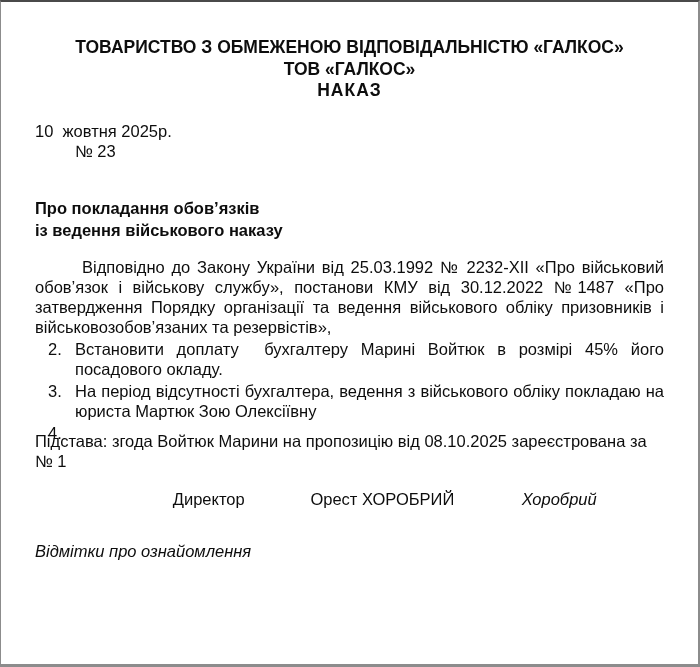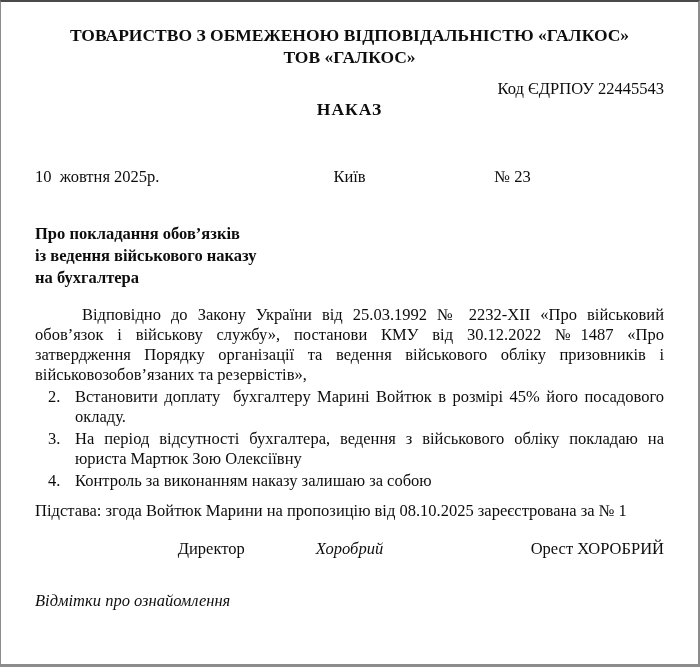--- a/index.html
+++ b/index.html
@@ -4,24 +4,24 @@
   <style>
     html, body { margin: 0; padding: 0; background: #ffffff; }
     .page {
       width: 700px;
       height: 667px;
       box-sizing: border-box;
       border-top: 2px solid #4a4a4a;
       border-left: 1px solid #8c8c8c;
       border-right: 2px solid #8c8c8c;
       border-bottom: 3px solid #8c8c8c;
-      padding: 0 34px;
+      padding: 12px 34px;
       background: #ffffff;
       color: #0d0d0d;
-      font-family: Liberation Serif, serif;
+      font-family: Liberation Sans, sans-serif;
       font-size: 16.5px;
       line-height: 20px;
       overflow: hidden;
     }
     .org-full {
       margin-top: 22px;
       text-align: center;
       font-weight: bold;
       font-size: 17.5px;
       line-height: 22px;
@@ -35,22 +35,22 @@
     .edrpou { text-align: right; margin-top: 11px; }
     .doc-title {
       text-align: center;
       font-weight: bold;
       font-size: 17.5px;
       letter-spacing: 1px;
       margin-top: 0;
     }
     .meta-row {
       display: grid;
-      grid-template-columns: 1fr 1fr 1fr;
-      margin-top: 48px;
+      grid-template-columns: 1fr;
+      margin-top: 21px;
       white-space: pre-wrap;
     }
     .meta-date { text-align: left; }
     .meta-city { text-align: center; }
     .meta-number { text-align: left; padding-left: 40px; }
     .subject {
       margin-top: 36px;
       font-weight: bold;
       line-height: 22px;
     }
@@ -87,57 +87,53 @@
     .footer-note { margin: 32px 0 0 0; font-style: italic; }
   </style>
 </head>
 <body>
 
 <div class="page">
 
   <div class="org-full">ТОВАРИСТВО З ОБМЕЖЕНОЮ ВІДПОВІДАЛЬНІСТЮ «ГАЛКОС»</div>
   <div class="org-short">ТОВ «ГАЛКОС»</div>
 
-  <div class="edrpou">Код ЄДРПОУ 22445543</div>
 
   <div class="doc-title">НАКАЗ</div>
 
   <div class="meta-row">
     <span class="meta-date">10&nbsp; жовтня 2025р.</span>
-    <span class="meta-city">Київ</span>
     <span class="meta-number">№ 23</span>
   </div>
 
   <div class="subject">
     <div>Про покладання обов’язків</div>
     <div>із ведення військового наказу</div>
-    <div>на бухгалтера</div>
   </div>
 
   <p class="preamble">Відповідно до Закону України від 25.03.1992 № 2232-XII «Про військовий обов’язок і військову службу», постанови КМУ від 30.12.2022 №1487 «Про затвердження Порядку організації та ведення військового обліку призовників і військовозобов’язаних та резервістів»,</p>
 
 
   <div class="olist">
     <p class="oli">
       <span class="oli-num">2.</span>
       <span>Встановити доплату&nbsp; бухгалтеру Марині Войтюк в розмірі 45% його посадового окладу.</span>
     </p>
     <p class="oli">
       <span class="oli-num">3.</span>
       <span>На період відсутності бухгалтера, ведення з військового обліку покладаю на юриста Мартюк Зою Олексіївну</span>
     </p>
     <p class="oli">
       <span class="oli-num">4.</span>
-      <span>Контроль за виконанням наказу залишаю за собою</span>
     </p>
   </div>
 
   <p class="basis">Підстава: згода Войтюк Марини на пропозицію від 08.10.2025 зареєстрована за № 1</p>
 
   <div class="sign-row">
     <span class="sign-col sign-position">Директор</span>
+    <span class="sign-col sign-fullname">Орест ХОРОБРИЙ</span>
     <span class="sign-col sign-autograph">Хоробрий</span>
-    <span class="sign-col sign-fullname">Орест ХОРОБРИЙ</span>
   </div>
 
   <p class="footer-note">Відмітки про ознайомлення</p>
 
 </div>
 
 </body></html>

